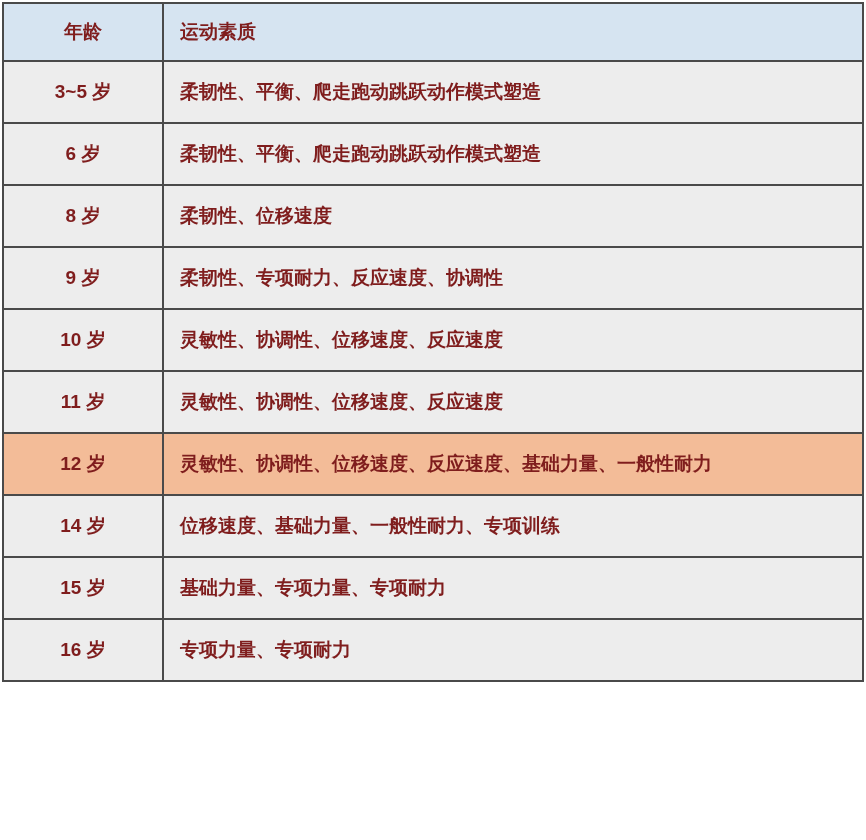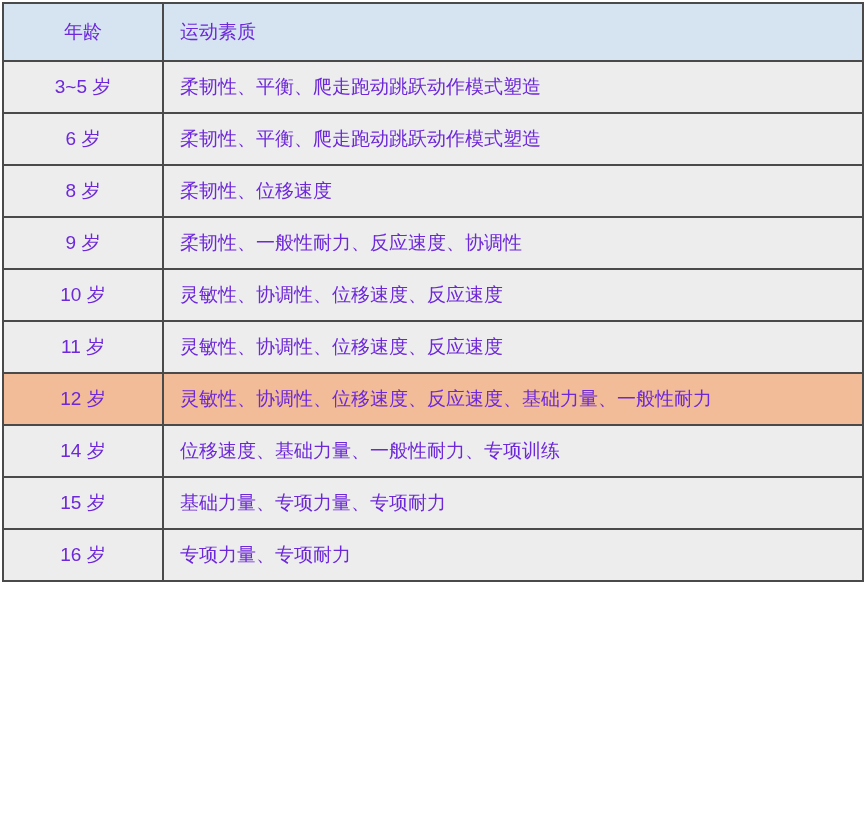--- a/index.html
+++ b/index.html
@@ -17,31 +17,31 @@
   }
   table.age-table {
     border-collapse: collapse;
     width: 862px;
     table-layout: fixed;
   }
   table.age-table th,
   table.age-table td {
     border: 2px solid #4a4a4a;
     font-size: 19px;
-    color: #6d28d9;
-    font-weight: 400;
+    color: #7f1d1d;
+    font-weight: 700;
     box-sizing: border-box;
   }
   table.age-table th {
     background: #d6e4f1;
     height: 58px;
   }
   table.age-table td {
     background: #ededed;
-    height: 52px;
+    height: 62px;
   }
   .col-age { width: 160px; }
   th.age-header, td.age-cell {
     text-align: center;
   }
   th.quality-header, td.qualities-cell {
     text-align: left;
     padding-left: 16px;
     padding-right: 10px;
   }
@@ -72,21 +72,21 @@
       <tr>
         <td class="age-cell">6 岁</td>
         <td class="qualities-cell">柔韧性、平衡、爬走跑动跳跃动作模式塑造</td>
       </tr>
       <tr>
         <td class="age-cell">8 岁</td>
         <td class="qualities-cell">柔韧性、位移速度</td>
       </tr>
       <tr>
         <td class="age-cell">9 岁</td>
-        <td class="qualities-cell">柔韧性、一般性耐力、反应速度、协调性</td>
+        <td class="qualities-cell">柔韧性、专项耐力、反应速度、协调性</td>
       </tr>
       <tr>
         <td class="age-cell">10 岁</td>
         <td class="qualities-cell">灵敏性、协调性、位移速度、反应速度</td>
       </tr>
       <tr>
         <td class="age-cell">11 岁</td>
         <td class="qualities-cell">灵敏性、协调性、位移速度、反应速度</td>
       </tr>
       <tr class="highlight">

